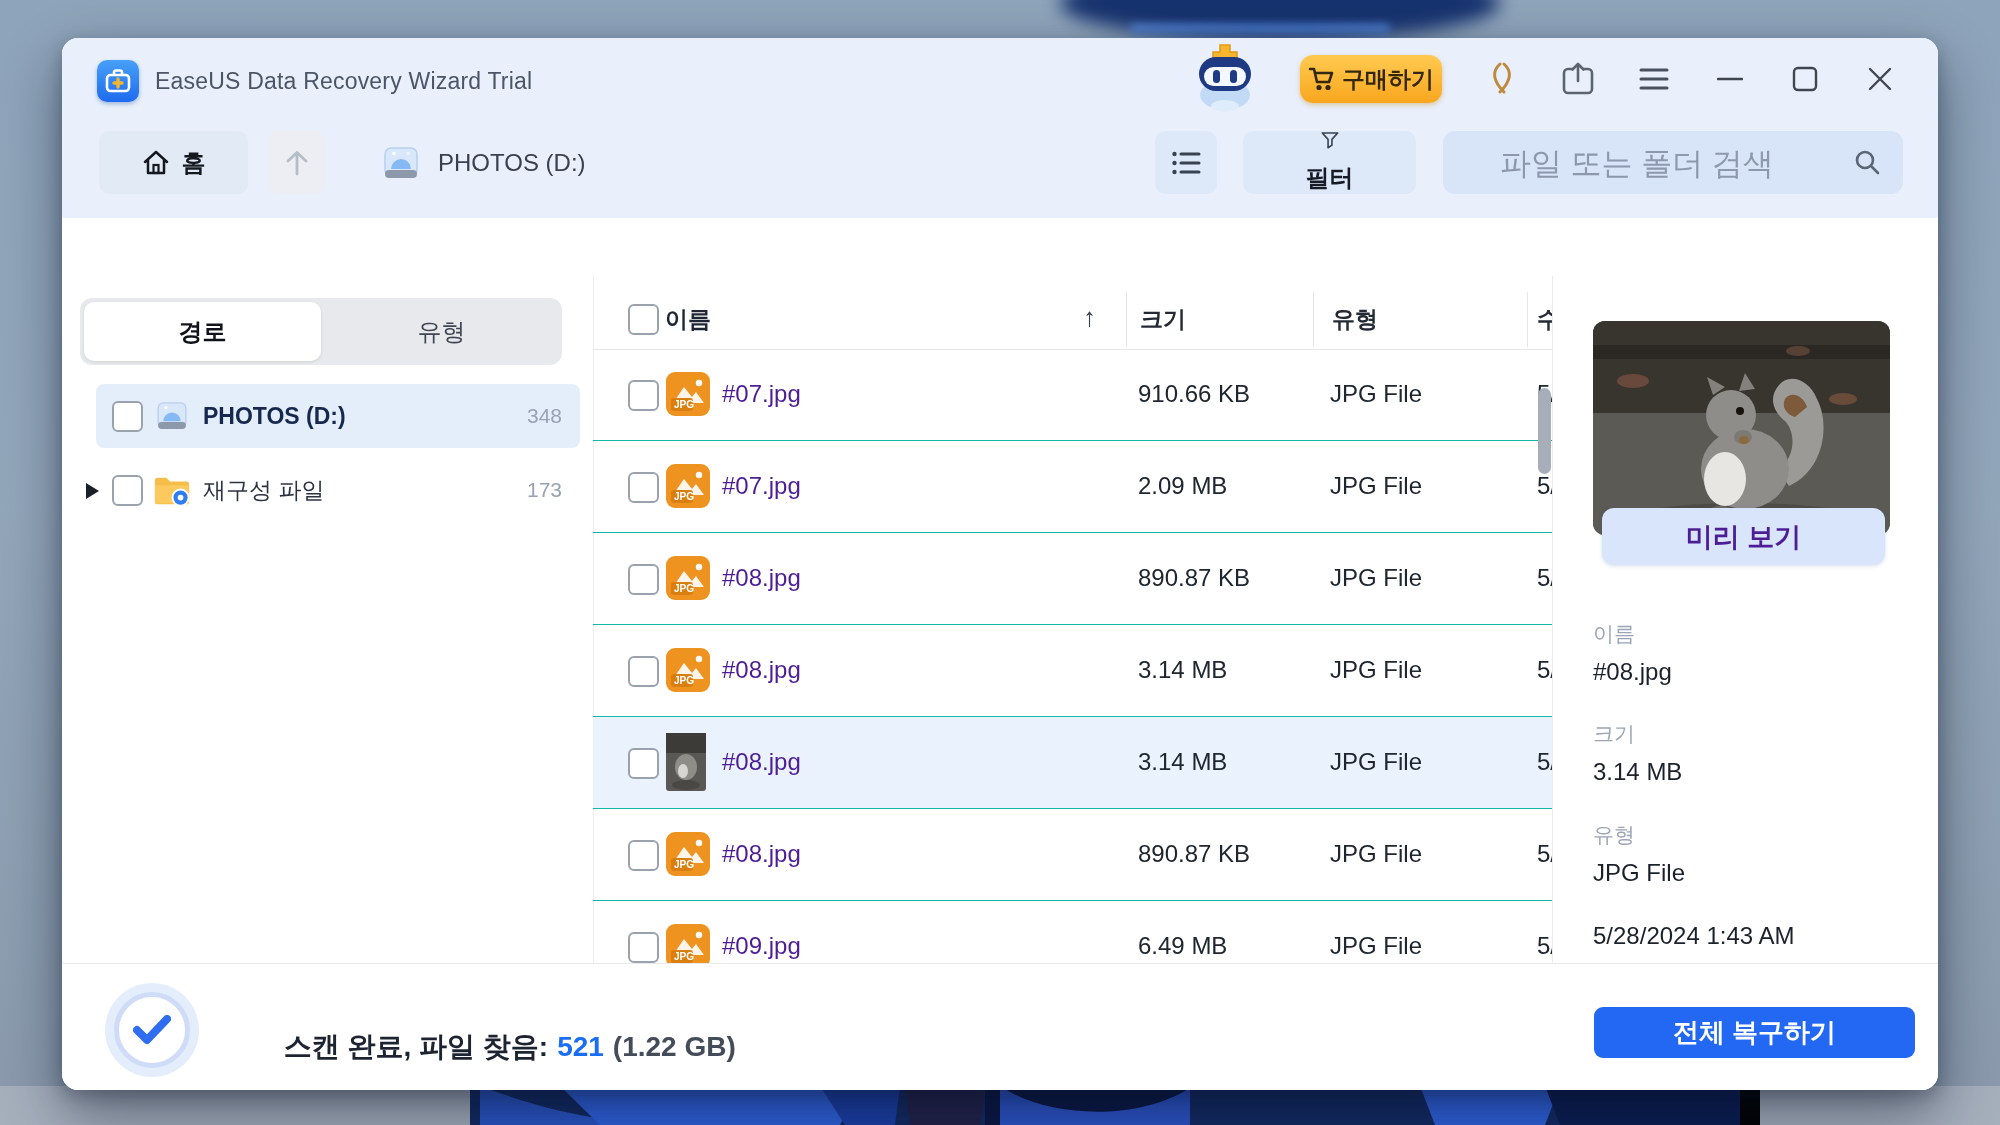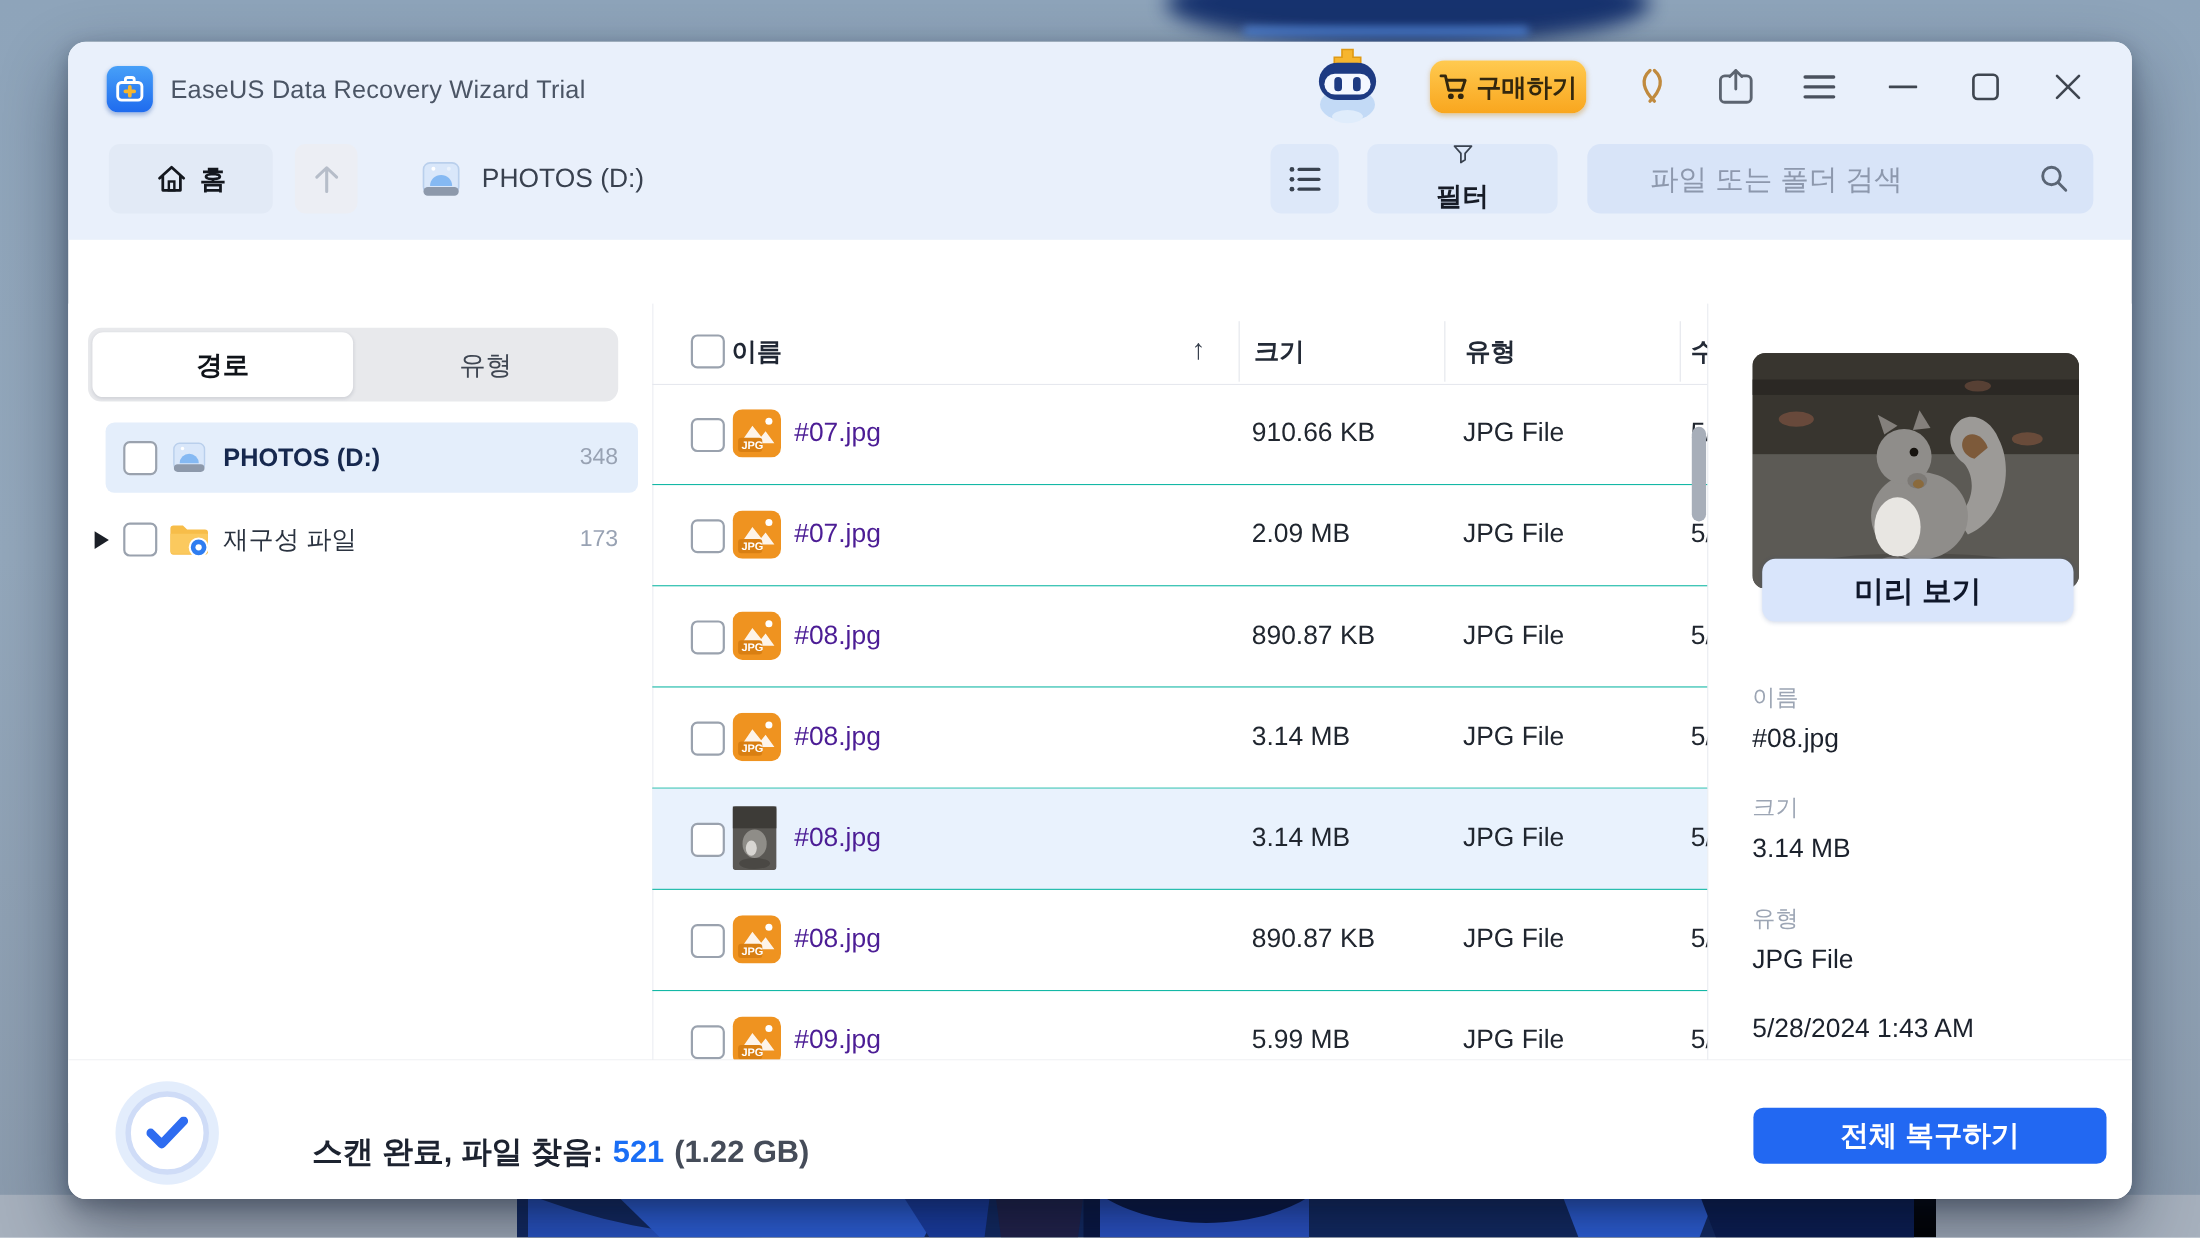--- a/index.html
+++ b/index.html
@@ -36,21 +36,21 @@
   .home-btn{left:37px;width:149px;background:#e2eaf6;gap:12px;}
   .home-btn span{font-size:24px;font-weight:bold;color:#14181f;}
   .up-btn{left:206px;width:57px;background:#eceef4;}
   .loc{position:absolute;left:318px;top:93px;height:63px;display:flex;align-items:center;gap:16px;}
   .loc span{font-size:24px;color:#39414f;}
   .view-btn{left:1093px;width:62px;background:#dde8f9;}
   .filter-btn{left:1181px;width:173px;background:#dde8f9;gap:13px;flex-direction:column;}
   .filter-btn span{font-size:24px;font-weight:bold;color:#171c27;}
   .search-box{position:absolute;left:1381px;top:93px;width:460px;height:63px;border-radius:12px;background:#d8e4f8;}
   .search-box input{position:absolute;left:55px;top:0;width:330px;height:63px;border:none;outline:none;background:transparent;
-    font-size:26px;color:#39414f;font-family:inherit;}
+    font-size:31px;color:#39414f;font-family:inherit;}
   .search-box input::placeholder{color:#8d98ad;}
   .search-box .mag{position:absolute;right:22px;top:17px;}
   
   .content{position:absolute;left:0;top:198px;width:1876px;height:745px;background:#ffffff;margin-top:40px;}
   .vline1{position:absolute;left:531px;top:0;width:1px;height:745px;background:#ecedf2;}
   .vline2{position:absolute;left:1490px;top:0;width:1px;height:745px;background:#e9ebf0;}
   
   .sidebar{position:absolute;left:18px;top:0;width:513px;height:745px;}
   .tabs{position:absolute;left:0;top:22px;width:482px;height:67px;background:#e8e9ec;border-radius:12px;}
   .tab{position:absolute;top:0;width:241px;height:67px;display:flex;align-items:center;justify-content:center;
@@ -88,21 +88,21 @@
   .c-name{position:absolute;left:129px;top:31px;font-size:24px;color:#4c1d95;}
   .c-size{position:absolute;left:545px;top:31px;font-size:24px;color:#20262f;}
   .c-type{position:absolute;left:737px;top:31px;font-size:24px;color:#20262f;}
   .c-date{position:absolute;left:944px;top:31px;width:15px;overflow:hidden;white-space:nowrap;font-size:24px;color:#20262f;}
   .vthumb{position:absolute;left:945px;top:112px;width:13px;height:86px;border-radius:7px;background:#a7aeb9;cursor:pointer;}
   .hthumb{position:absolute;left:2px;top:720px;width:681px;height:19px;border-radius:10px;background:#9aa2ad;cursor:pointer;}
   
   .preview{position:absolute;left:1490px;top:0;width:386px;height:745px;}
   .pimg{position:absolute;left:41px;top:45px;width:297px;height:214px;border-radius:12px;overflow:hidden;}
   .pv-btn{position:absolute;left:50px;top:232px;width:283px;height:57px;border-radius:12px;background:#d9e5fb;
-    display:flex;align-items:center;justify-content:center;font-size:27px;font-weight:bold;color:#0f172a;cursor:pointer;
+    display:flex;align-items:center;justify-content:center;font-size:27px;font-weight:bold;color:#4c1d95;cursor:pointer;
     box-shadow:0 1px 4px rgba(40,70,140,.18);}
   .pfield{position:absolute;left:41px;width:330px;}
   .pfield .f-label{font-size:21px;color:#9ca5b4;margin-bottom:10px;}
   .pfield .f-value{font-size:24px;color:#1b212c;}
   .pf0{top:344px}.pf1{top:444px}.pf2{top:545px}.pf3{top:646px}
   
   .statusbar{position:absolute;left:0;top:925px;width:1876px;height:127px;background:#ffffff;border-top:1px solid #e8eaee;border-radius:0 0 16px 16px;}
   .check{position:absolute;left:52px;top:28px;width:66px;height:66px;border-radius:50%;background:#fff;
     border:5px solid #cfdcf7;box-shadow:0 0 0 9px rgba(176,202,245,.35);display:flex;align-items:center;justify-content:center;}
   .status-text{position:absolute;left:175px;top:26px;height:38px;line-height:38px;font-size:28px;font-weight:bold;color:#1d2330;white-space:pre;}
@@ -410,21 +410,21 @@
       <svg width="44" height="44" viewBox="0 0 44 44">
         <rect width="44" height="44" rx="9" fill="#ef9320"></rect>
         <circle cx="33" cy="11" r="3.2" fill="#ffffff"></circle>
         <path d="M7 31 L18 15 L26 25 L30 20 L38 31 Z" fill="#ffffff" opacity="0.9"></path>
         <rect x="5" y="26" width="22" height="13" rx="3" fill="#d97f12"></rect>
         <text x="8" y="36" font-size="10" font-weight="bold" fill="#ffffff" font-family="Liberation Sans, sans-serif">JPG</text>
       </svg>
     </span>
 
     <span class="c-name">#09.jpg</span>
-    <span class="c-size">5.99 MB</span>
+    <span class="c-size">6.49 MB</span>
     <span class="c-type">JPG File</span>
     <span class="c-date">5/</span>
   </div>
 </div>
       <div class="vthumb"></div>
       <div class="hthumb"></div>
     </div>
 
     <div class="preview">
       <div class="pimg">

